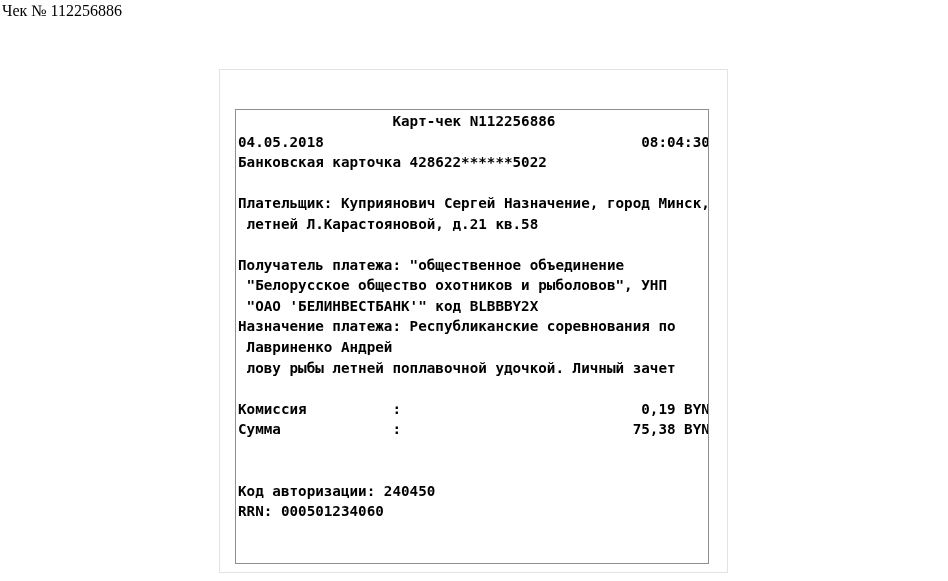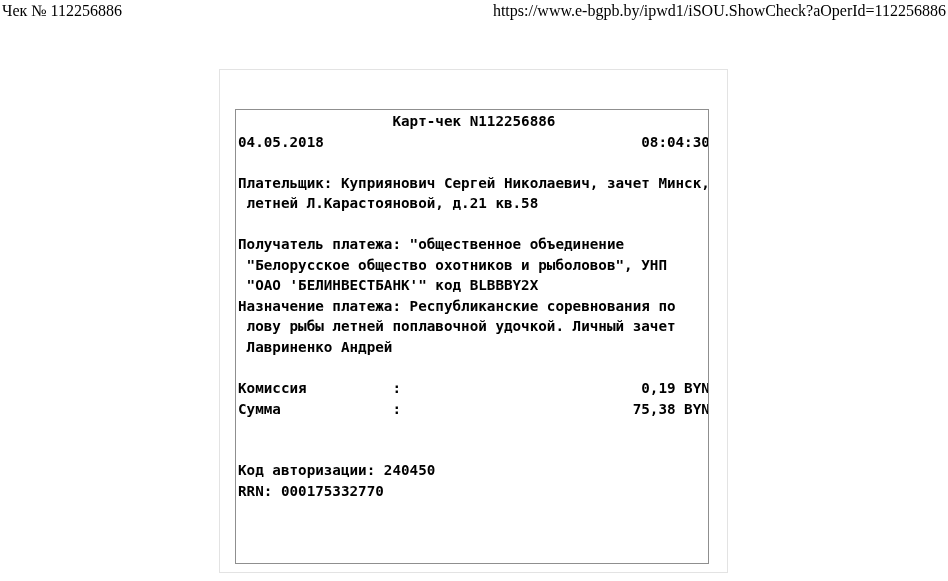--- a/index.html
+++ b/index.html
@@ -17,20 +17,21 @@
     left: 2px;
     right: 2px;
     display: flex;
     justify-content: space-between;
     align-items: flex-start;
     font-family: "Liberation Serif", "DejaVu Serif", serif;
     font-size: 16px;
     line-height: 18px;
     color: #000000;
     white-space: nowrap;
+    flex-direction: column;
   }
   .page-frame {
     position: absolute;
     left: 219px;
     top: 69px;
     width: 509px;
     height: 504px;
     border: 1px solid #e3e3e3;
     box-sizing: border-box;
     background: #ffffff;
@@ -55,40 +56,40 @@
     font-size: 14.25px;
     color: #000000;
     white-space: pre;
   }
 </style>
 </head>
 <body>
 
 <div class="print-header">
   <span>Чек № 112256886</span>
-  <span>https://www.e-bgpb.by/ipwd1/iSOU.ShowCheck?aOperId=112256886</span>
 </div>
 
 <div class="page-frame"></div>
 
 <div class="receipt-box">
   <div class="receipt-text">
       <div class="receipt-line">                  Карт-чек N112256886</div>
       <div class="receipt-line">04.05.2018                                     08:04:30</div>
+      <div class="receipt-line">Банковская карточка 428622******5022</div>
       <div class="receipt-line"></div>
-      <div class="receipt-line">Плательщик: Куприянович Сергей Николаевич, зачет Минск,</div>
+      <div class="receipt-line">Плательщик: Куприянович Сергей Назначение, город Минск,</div>
       <div class="receipt-line"> летней Л.Карастояновой, д.21 кв.58</div>
       <div class="receipt-line"></div>
       <div class="receipt-line">Получатель платежа: "общественное объединение</div>
       <div class="receipt-line"> "Белорусское общество охотников и рыболовов", УНП</div>
       <div class="receipt-line"> "ОАО 'БЕЛИНВЕСТБАНК'" код BLBBBY2X</div>
       <div class="receipt-line">Назначение платежа: Республиканские соревнования по</div>
+      <div class="receipt-line"> Лавриненко Андрей</div>
       <div class="receipt-line"> лову рыбы летней поплавочной удочкой. Личный зачет</div>
-      <div class="receipt-line"> Лавриненко Андрей</div>
       <div class="receipt-line"></div>
       <div class="receipt-line">Комиссия          :                            0,19 BYN</div>
       <div class="receipt-line">Сумма             :                           75,38 BYN</div>
       <div class="receipt-line"></div>
       <div class="receipt-line"></div>
       <div class="receipt-line">Код авторизации: 240450</div>
-      <div class="receipt-line">RRN: 000175332770</div>
+      <div class="receipt-line">RRN: 000501234060</div>
     </div>
 </div>
 
 </body></html>

